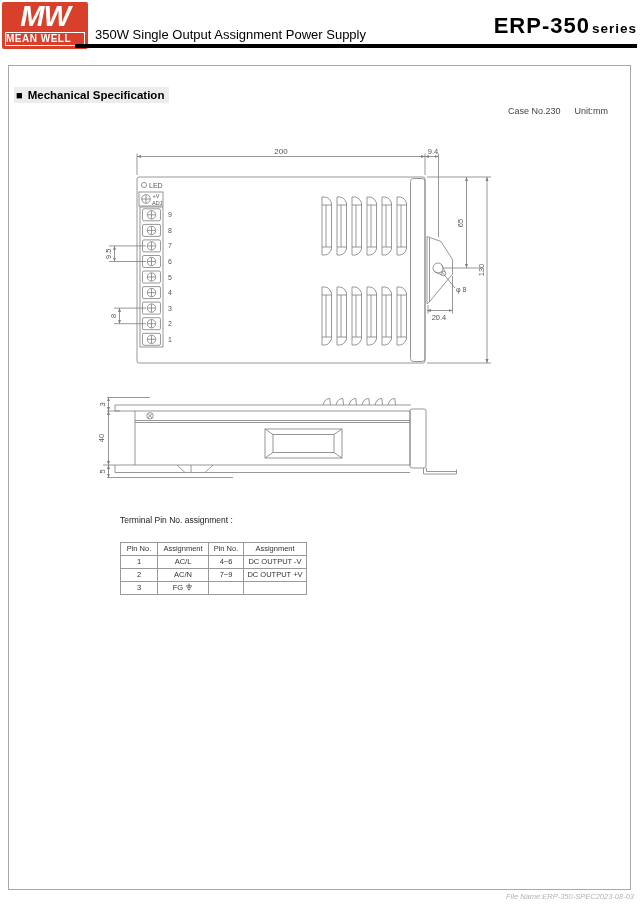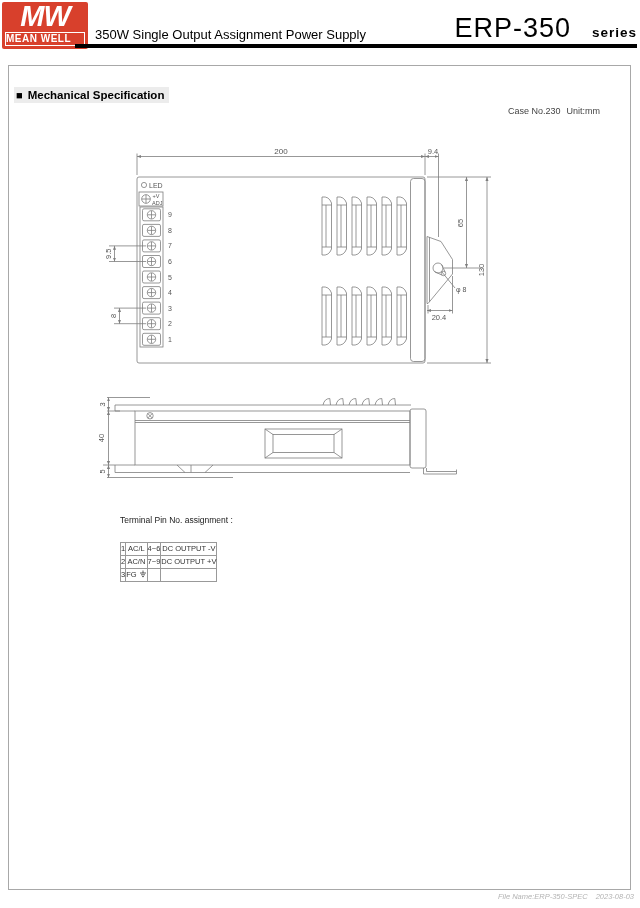--- a/index.html
+++ b/index.html
@@ -9,47 +9,47 @@
   }
   
   .logo{position:absolute;left:2px;top:2px;width:86px;height:47px;background:#d8402c;
         border-radius:2px;display:flex;flex-direction:column;box-sizing:border-box;}
   .logo-mw{flex:1;display:flex;align-items:center;justify-content:center;
         font-style:italic;font-weight:bold;font-size:29px;color:#fff;letter-spacing:-1px;line-height:1;}
   .logo-brand{margin:0 3px 3px 3px;border:1.5px solid #fff;
         font-weight:bold;font-size:10px;color:#fff;letter-spacing:.5px;line-height:1.25;}
   .doc-title{position:absolute;left:95px;top:27px;font-size:13px;color:#000;}
   .series{position:absolute;right:3px;top:13px;display:flex;align-items:baseline;color:#000;}
-  .series-name{font-weight:normal;font-size:27px;letter-spacing:1px;}
-  .series-suffix{font-weight:bold;font-size:13.5px;margin-left:21px;letter-spacing:1px;}
+  .series-name{font-weight:bold;font-size:22px;letter-spacing:1px;}
+  .series-suffix{font-weight:bold;font-size:13.5px;margin-left:2px;letter-spacing:1px;}
   .header-rule{position:absolute;left:75px;top:44px;width:562px;height:3.5px;background:#000;}
   
   .spec-box{position:absolute;left:8px;top:65px;width:623px;height:825px;
         border:1px solid #a8a8a8;box-sizing:border-box;background:#fff;}
   .section-title{position:absolute;left:14px;top:87px;background:#ececec;padding:2px 5px 2px 2px;
         display:flex;align-items:center;gap:5px;}
   .section-bullet{font-size:11px;color:#000;line-height:1;}
   .section-label{font-weight:bold;font-size:11.5px;color:#000;text-align:center;}
-  .case-meta{position:absolute;left:508px;top:106px;font-size:9px;color:#444;display:flex;gap:6px;}
+  .case-meta{position:absolute;left:508px;top:106px;font-size:9px;color:#444;display:flex;gap:14px;}
   
   svg.drawing{position:absolute;left:8px;top:65px;}
   svg.drawing text{font-family:"Liberation Sans",sans-serif;fill:#555;stroke:none;}
   .ln{stroke:#7d7d7d;stroke-width:.8;fill:none;}
   .dim{stroke:#7d7d7d;stroke-width:.8;fill:none;}
   
   .pin-table-wrap{position:absolute;left:120px;top:515px;}
   .pin-table-title{font-size:8.5px;color:#222;margin-bottom:17px;}
   table.pins{border-collapse:collapse;}
   table.pins td,table.pins th{border:1px solid #999;font-size:7.5px;font-weight:normal;
         color:#333;text-align:center;padding:0;height:12px;line-height:12px;}
   .c0{width:36px;} .c1{width:50px;} .c2{width:34px;} .c3{width:62px;}
   .gnd-icon{vertical-align:-1px;margin-left:2px;}
   
   .footer{position:absolute;right:6px;top:892px;font-size:7.5px;font-style:italic;color:#b3b3b3;
-        display:flex;gap:8px;margin-left:36px;}
+        display:flex;gap:0;margin-left:36px;}
 </style>
 </head>
 <body>
 
 <div class="logo">
   <div class="logo-mw">MW</div>
   <div class="logo-brand">MEAN WELL</div>
 </div>
 <div class="doc-title">350W Single Output Assignment Power Supply</div>
 <div class="series">
@@ -217,20 +217,26 @@
       <line class="dim" x1="100.5" y1="400" x2="100.5" y2="412.5" marker-start="url(#arr)" marker-end="url(#arr)"></line>
       <text x="96.5" y="406.5" font-size="7.5" text-anchor="middle" transform="rotate(-90 96.5 406.5)">5</text>
     </g>
   </g>
 </svg>
 
 <div class="pin-table-wrap">
   <div class="pin-table-title">Terminal Pin No. assignment :</div>
   <table class="pins">
     <tbody>
+        <tr>
+      <th class="c0">Pin No.</th>
+      <th class="c1">Assignment</th>
+      <th class="c2">Pin No.</th>
+      <th class="c3">Assignment</th>
+    </tr>
     <tr>
       <td>1</td>
       <td>AC/L</td>
       <td>4~6</td>
       <td>DC OUTPUT -V</td>
     </tr>
     <tr>
       <td>2</td>
       <td>AC/N</td>
       <td>7~9</td>

